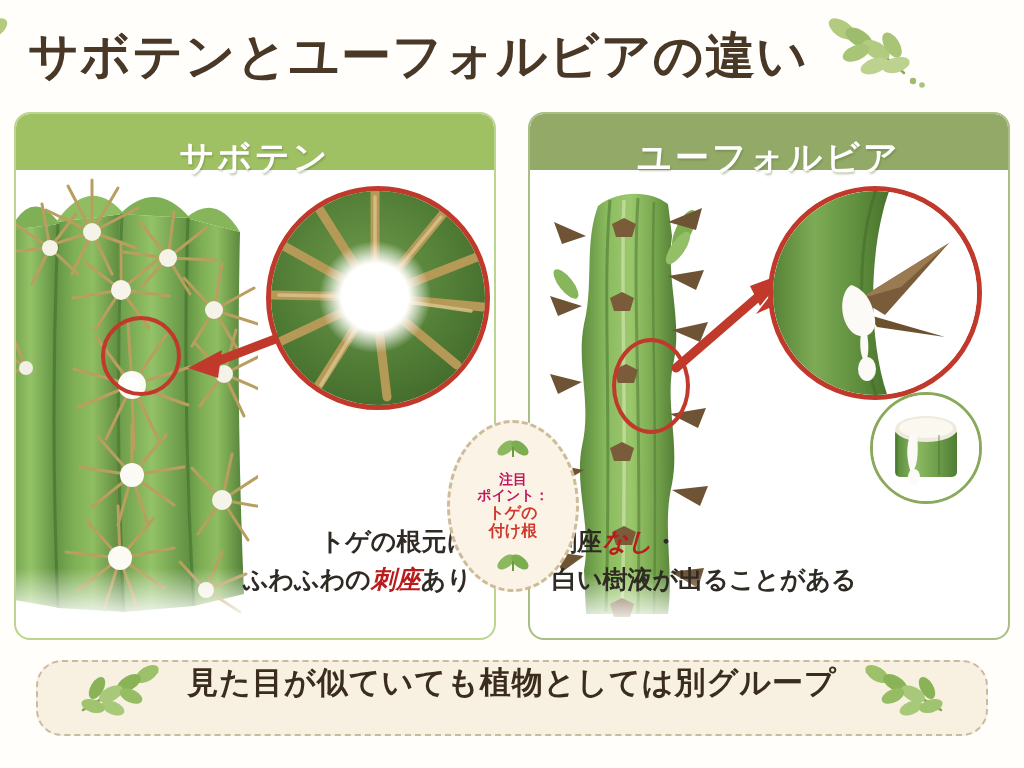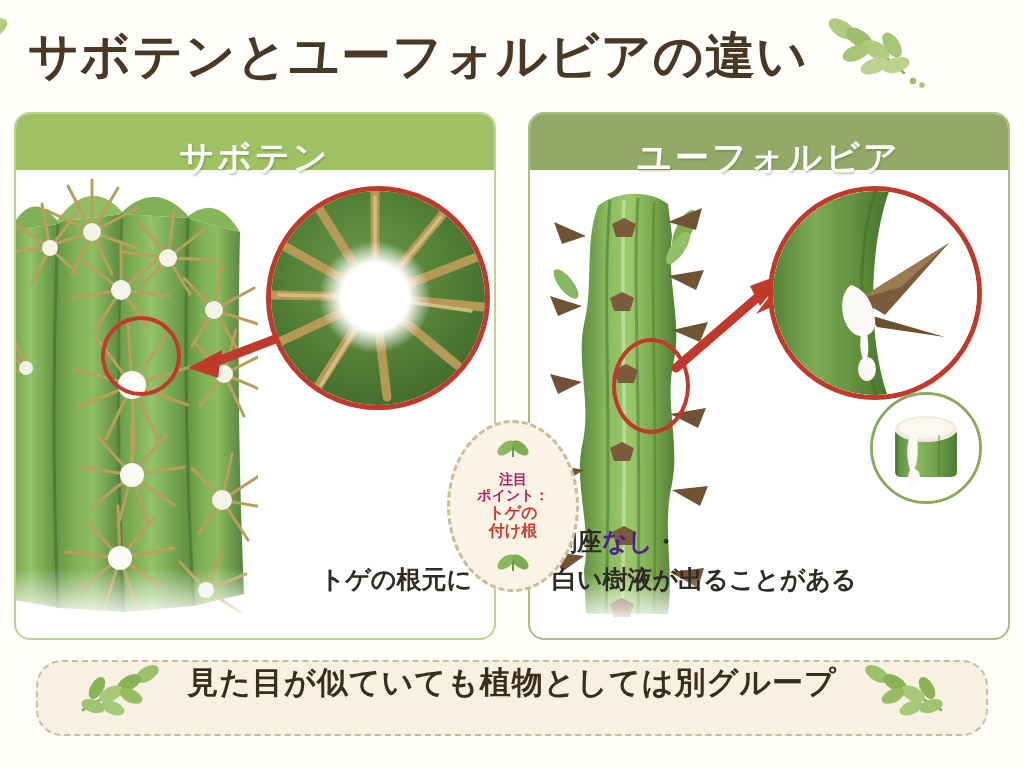--- a/index.html
+++ b/index.html
@@ -75,21 +75,21 @@
 
   
   .caption {
     position: absolute;
     font-size: 25px;
     font-weight: 700;
     color: #2f2a24;
     line-height: 1.5;
     white-space: nowrap;
   }
-  .caption .hl { color: #4c1d95; }
+  .caption .hl { color: #b91c1c; font-style: italic; }
   #caption-cactus   { right: 22px; bottom: 42px; text-align: right; }
   #caption-euphorbia{ left: 22px;  bottom: 42px; text-align: left; }
 
   
   #focus-badge {
     position: absolute;
     left: 447px; top: 420px;
     width: 132px; height: 172px;
     border-radius: 50%;
     background: #fbf4e6;
@@ -426,20 +426,23 @@
           <line x1="104" y1="106" x2="50" y2="194"></line>
           <line x1="104" y1="106" x2="8" y2="104"></line>
         </g>
         <circle cx="104" cy="106" r="56" fill="url(#fuzz)"></circle>
         <circle cx="104" cy="106" r="34" fill="#ffffff" opacity="0.95"></circle>
       </svg>
     </div>
 
     <div class="caption" id="caption-cactus">
       <div>トゲの根元に</div>
+      <div>
+        <span>ふわふわの</span><span class="hl">刺座</span><span>あり</span>
+      </div>
     </div>
 
   </div>
 </div>
 
 <div class="panel" id="panel-euphorbia">
   <div class="panel-header">
     <span class="panel-header-title">ユーフォルビア</span>
   </div>
 

